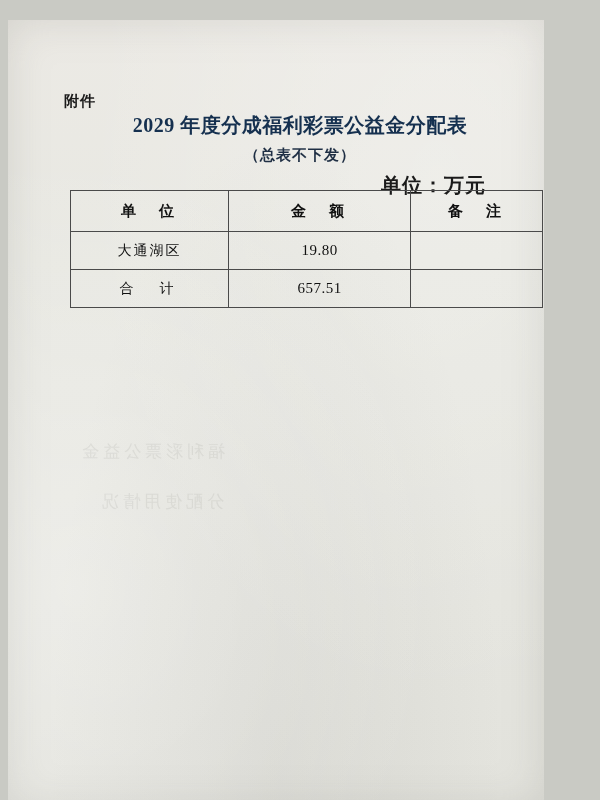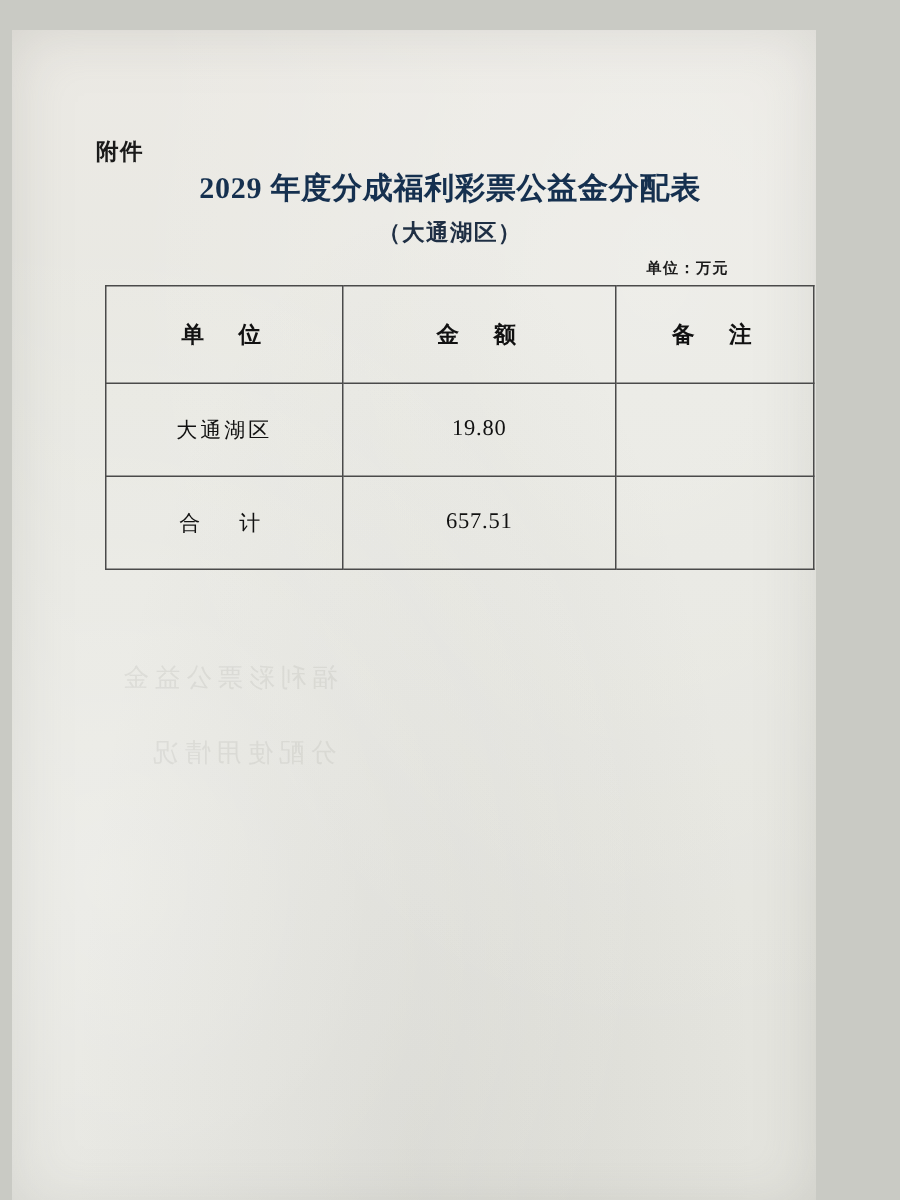--- a/index.html
+++ b/index.html
@@ -70,21 +70,21 @@
     text-align: center;
     font-size: 15px;
     font-weight: bold;
     color: #1f2f44;
     letter-spacing: 1px;
   }
   .unit-note {
     position: absolute;
     right: 58px;
     top: 152px;
-    font-size: 10px;
+    font-size: 20px;
     font-weight: bold;
     color: #1a1a1a;
     letter-spacing: 1px;
   }
   table.fund-table {
     position: absolute;
     left: 62px;
     top: 170px;
     width: 472px;
     border-collapse: collapse;
@@ -92,21 +92,21 @@
   }
   table.fund-table th,
   table.fund-table td {
     border: 1px solid #4a4a4a;
     height: 35px;
     text-align: center;
     vertical-align: middle;
     font-size: 14px;
     color: #111;
     font-family: "Liberation Serif", serif;
-    padding: 13px;
+    padding: 1px;
   }
   table.fund-table th {
     font-weight: bold;
     letter-spacing: 4px;
     font-size: 15px;
     height: 38px;
   }
   table.fund-table td.unit-cell {
     letter-spacing: 2px;
   }
@@ -141,21 +141,21 @@
 <div class="page">
   <div class="bleed" style="left:70px; top:420px;">福利彩票公益金</div>
   <div class="bleed" style="left:90px; top:470px;">分配使用情况</div>
 
   <div class="content">
 
     <div class="attach-label">附件</div>
 
     <div class="doc-title">2029 年度分成福利彩票公益金分配表</div>
 
-    <div class="doc-subtitle">（大通湖区）</div>
+    <div class="doc-subtitle">（总表不下发）</div>
 
     <div class="unit-note">单位：万元</div>
 
     <table class="fund-table">
       <colgroup>
         <col class="c-unit">
         <col class="c-amount">
         <col class="c-remark">
       </colgroup>
       <thead>

